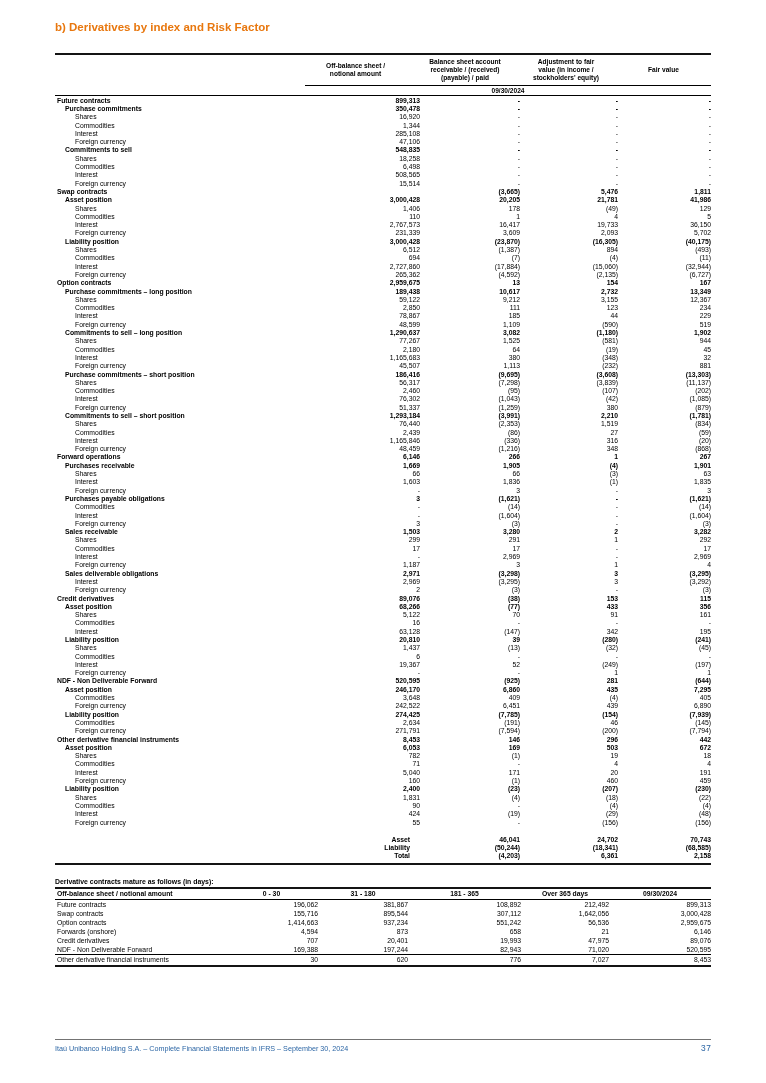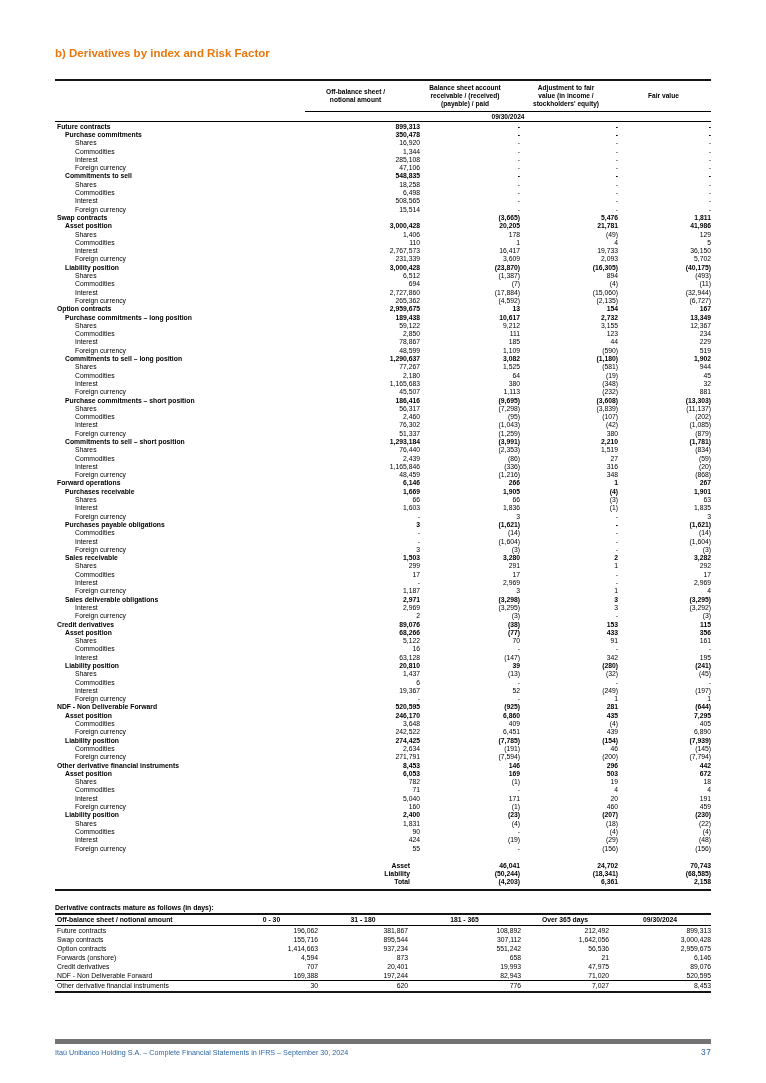--- a/index.html
+++ b/index.html
@@ -4,21 +4,21 @@
 <style>
   html,body{margin:0;padding:0;}
   body{
     width:766px;height:1083px;background:#ffffff;
     font-family:"Liberation Sans", sans-serif;color:#000;
     position:relative;overflow:hidden;
   }
   .page{position:relative;width:766px;height:1083px;}
   .content{margin:0 55px;}
   .doc-title{
-    padding-top:47px;margin:0 0 20px 0;
+    padding-top:21px;margin:0 0 20px 0;
     font-size:11.5px;font-weight:bold;color:var(--accent,#E8770E);
   }
   
   .mtable{border-top:2.5px solid #141414;}
   .mhead{display:flex;align-items:center;border-bottom:0;}
   .mhead .lblcol{flex:1;}
   .mhead .hcell{
     font-size:6.6px;font-weight:bold;text-align:center;
     line-height:1.25;white-space:pre-line;padding:3px 1px 2.5px 1px;
   }
@@ -47,21 +47,21 @@
   .matrow{display:flex;height:9px;line-height:9px;font-size:6.8px;}
   .matrow .mlbl{flex:1;white-space:nowrap;padding-left:2px;}
   .m1{width:93px;} .m2{width:90px;} .m3{width:113px;} .m4{width:88px;} .m5{width:102px;}
   .matrow .num{text-align:right;white-space:nowrap;}
   .mathead{font-weight:bold;border-bottom:1px solid #000;height:10px;line-height:10px;}
   .mathead .num{text-align:center;}
   .matrow.lastrow{border-top:1px solid #000;height:10px;line-height:10px;}
   
   .footer{
     position:absolute;left:55px;right:55px;top:1039px;
-    border-top:5px solid #737373;padding-top:4px;
+    border-top:1px solid #737373;padding-top:4px;
     display:flex;justify-content:space-between;align-items:flex-start;
     color:var(--blue,#2C66A5);
   }
   .footer .ftext{font-size:7.2px;}
   .footer .fpage{font-size:8.5px;font-family:Liberation Mono, monospace;}
 </style>
 </head>
 <body>
 
 <div class="page">

